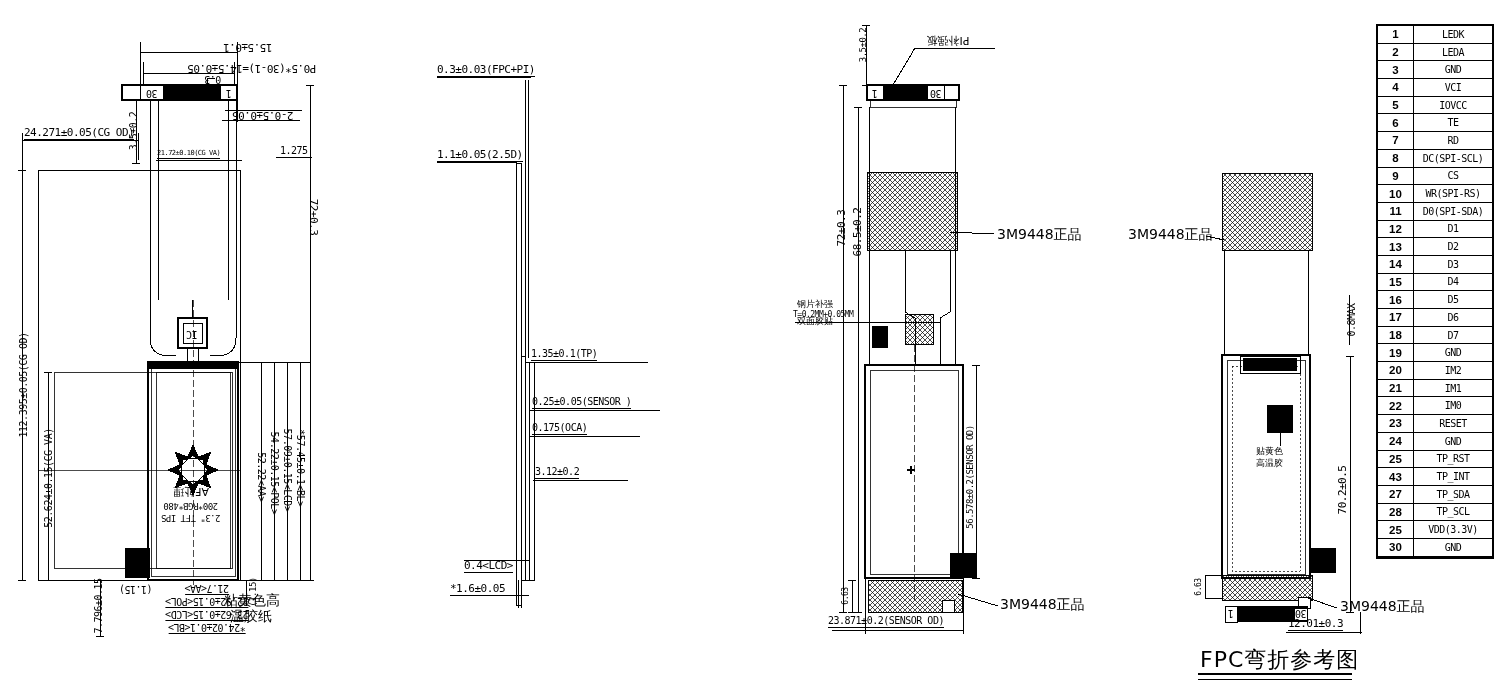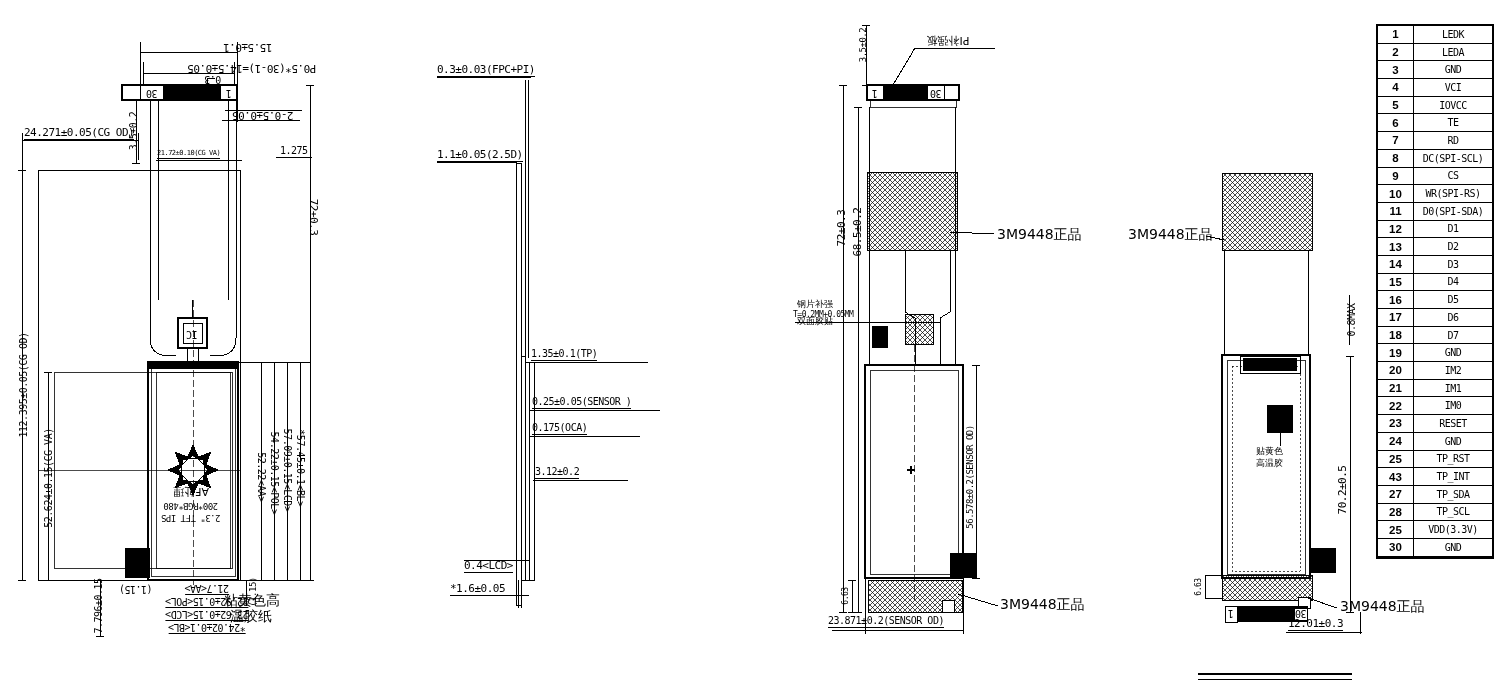--- a/index.html
+++ b/index.html
@@ -219,20 +219,21 @@
 <div class="lbl cm90 fs10" style="left:1352px;top:320px">0.8MAX</div>
 <div class="lbl zh fs9" style="left:1256px;top:447px">贴黄色</div>
 <div class="lbl zh fs9" style="left:1256px;top:459px">高温胶</div>
 <div class="lbl cm90" style="left:1342px;top:490px">70.2±0.5</div>
 <div class="lbl cm90 fs8" style="left:1199px;top:587px">6.63</div>
 <div class="lbl c180 fs10" style="left:1231px;top:613px">1</div>
 <div class="lbl c180 fs10" style="left:1301px;top:613px">30</div>
 <div class="lbl zh fs12" style="left:1340px;top:599px">3M9448正品</div>
 <div class="lbl ul" style="left:1288px;top:618px">12.01±0.3</div>
 
+<div class="caption">FPC弯折参考图</div>
 
 <div class="pin-table">
 
     <div class="pin-cell pin-num">1</div>
     <div class="pin-cell pin-lbl">LEDK</div>
 
     <div class="pin-cell pin-num">2</div>
     <div class="pin-cell pin-lbl">LEDA</div>
 
     <div class="pin-cell pin-num">3</div>

